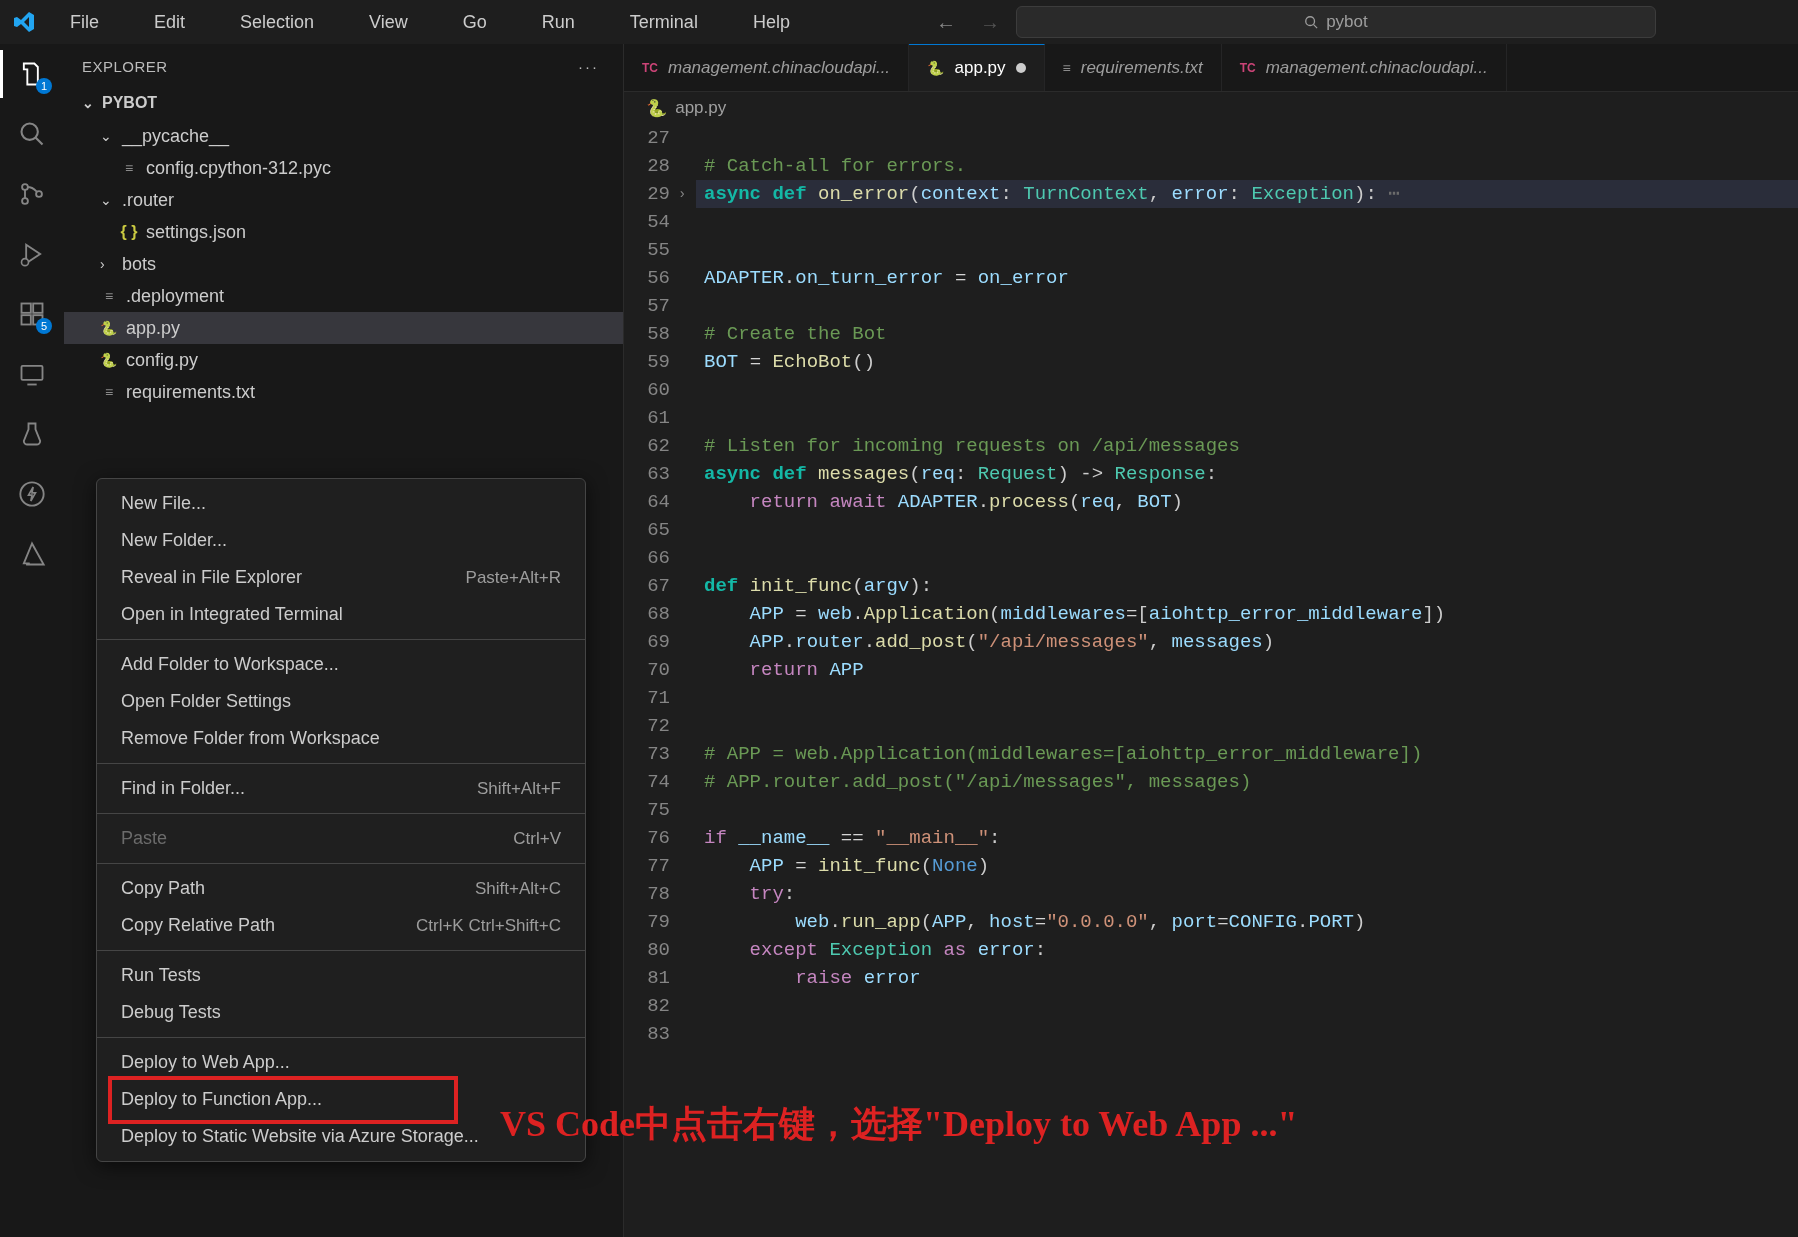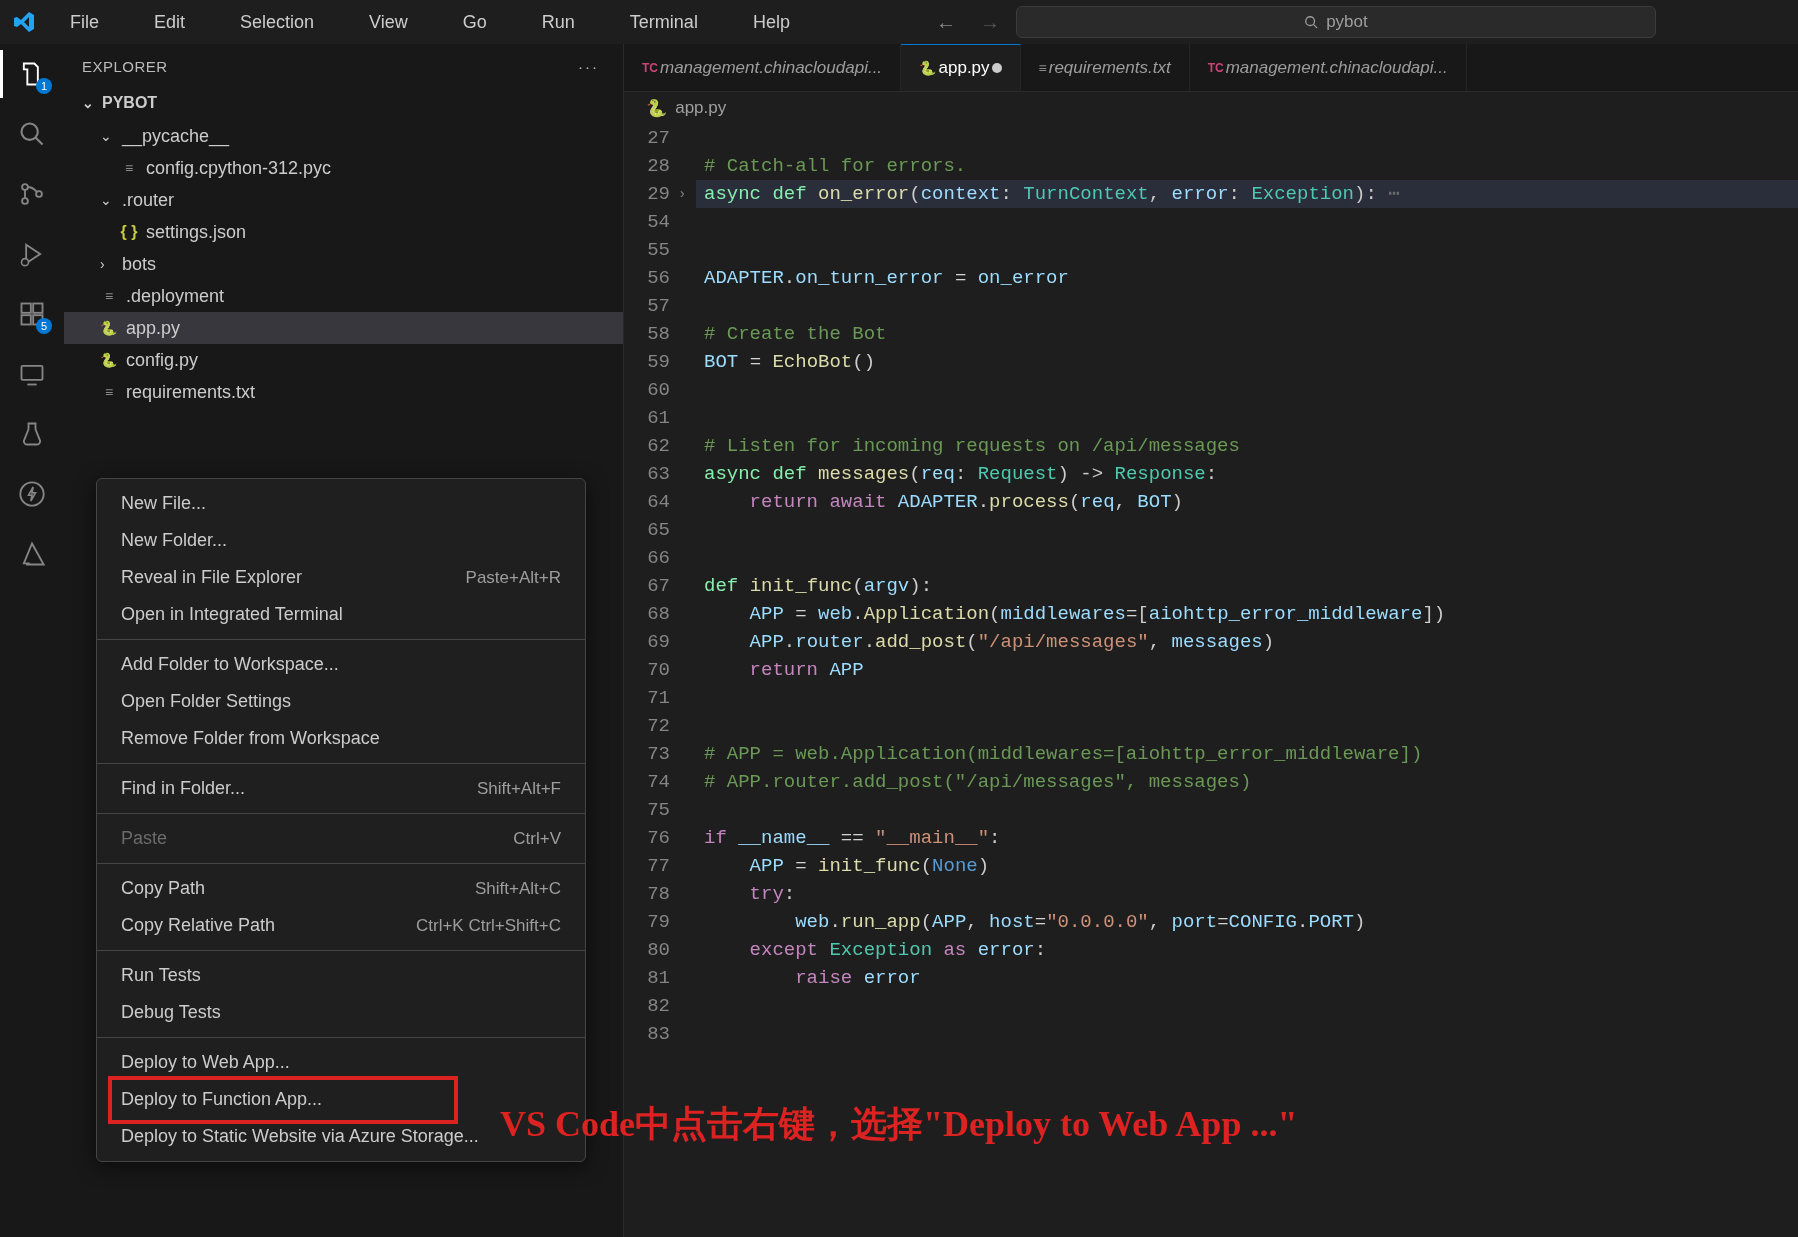--- a/index.html
+++ b/index.html
@@ -39,41 +39,41 @@
 .ctx-item { display: flex; justify-content: space-between; align-items: center; padding: 8px 24px; font-size: 18px; color: #cccccc; }
 .ctx-item.disabled { color: #6b6b6b; }
 .ctx-sep { height: 1px; background: #454545; margin: 6px 0; }
 .ctx-shortcut { color: #9d9d9d; font-size: 17px; }
 
 .highlight-box { position: absolute; left: 108px; top: 1076px; width: 350px; height: 48px; border: 4px solid #dd2222; z-index: 101; pointer-events: none; }
 .annotation-text { position: absolute; left: 500px; top: 1100px; color: #dd2222; font-size: 36px; font-weight: 700; z-index: 102; font-family: "SimSun", serif; }
 
 .editor-area { flex: 1; display: flex; flex-direction: column; background: #1e1e1e; }
 .tabs { height: 48px; display: flex; align-items: stretch; background: #181818; border-bottom: 1px solid #2b2b2b; }
-.tab { display: flex; align-items: center; gap: 2px; padding: 0 18px; font-size: 17px; color: #9d9d9d; border-right: 1px solid #252526; font-style: italic; }
+.tab { display: flex; align-items: center; gap: 10px; padding: 0 18px; font-size: 17px; color: #9d9d9d; border-right: 1px solid #252526; font-style: italic; }
 .tab.active { background: #1e1e1e; color: #ffffff; font-style: normal; border-top: 1px solid #0078d4; }
 .tab-icon { font-size: 14px; font-style: normal; }
 .tab-tc { color: #cc4477; font-weight: bold; font-size: 12px; }
 .tab-py { color: #3c9dd0; font-weight: bold; }
 .tab-txt { color: #8a8a8a; }
 .tab-dirty { width: 10px; height: 10px; background: #cccccc; border-radius: 50%; }
 
 .breadcrumb { height: 32px; display: flex; align-items: center; padding-left: 22px; gap: 8px; font-size: 17px; color: #a0a0a0; }
 
 .code-area { flex: 1; display: flex; font-family: Consolas, "Courier New", monospace; font-size: 19px; line-height: 28px; overflow: hidden; }
 .gutter { width: 72px; text-align: right; color: #858585; padding-right: 26px; user-select: none; }
 .gutter-line { height: 28px; }
 .code-lines { flex: 1; position: relative; }
 .code-line { height: 28px; white-space: pre; padding-left: 8px; }
 .code-line.hl { background: #2a2d3a; }
 .fold-marker { position: absolute; left: -18px; color: #858585; font-size: 14px; }
 .ellipsis-badge { color: #6b6b6b; }
 
 .tok-kw { color: #c586c0; }
-.tok-kw2 { color: #86efac; }
+.tok-kw2 { color: #14b8a6; font-weight: bold; }
 .tok-fn { color: #dcdcaa; }
 .tok-var { color: #9cdcfe; }
 .tok-cls { color: #4ec9b0; }
 .tok-str { color: #ce9178; }
 .tok-cmt { color: #6a9955; }
 .tok-op { color: #d4d4d4; }
 .tok-const { color: #569cd6; }
 .tok-param { color: #9cdcfe; }
 
 svg { display: block; }

